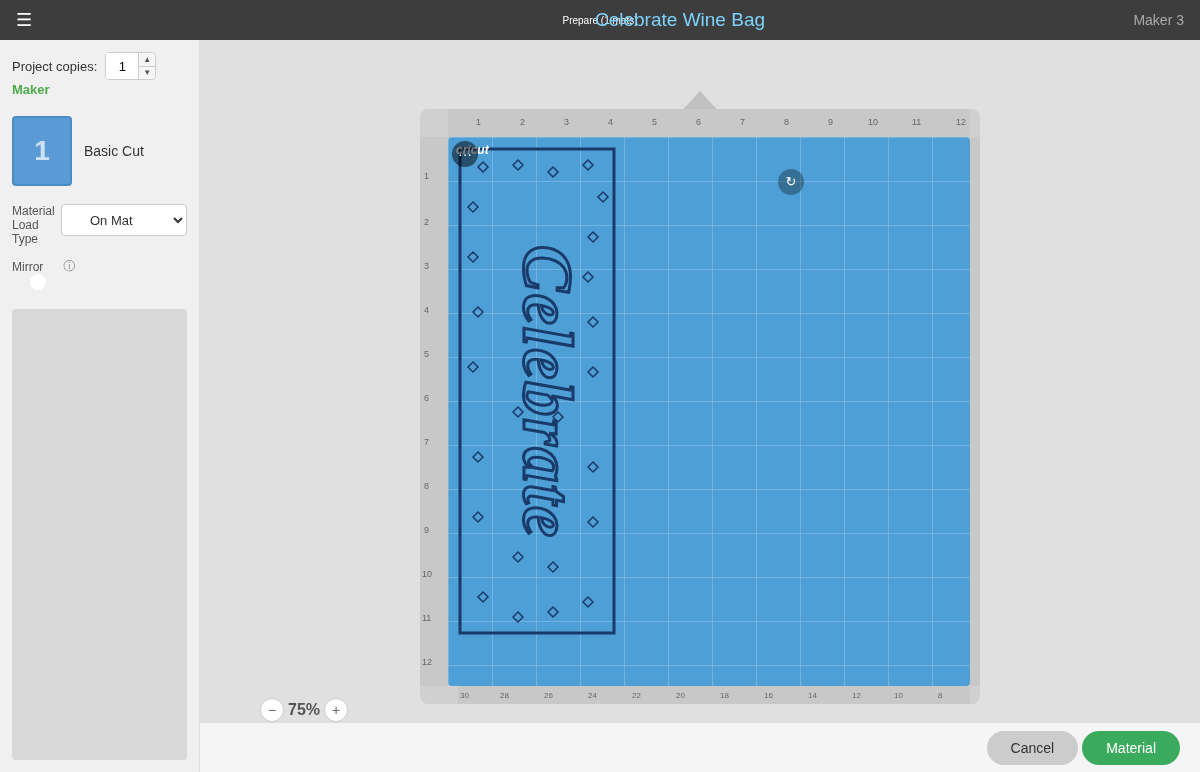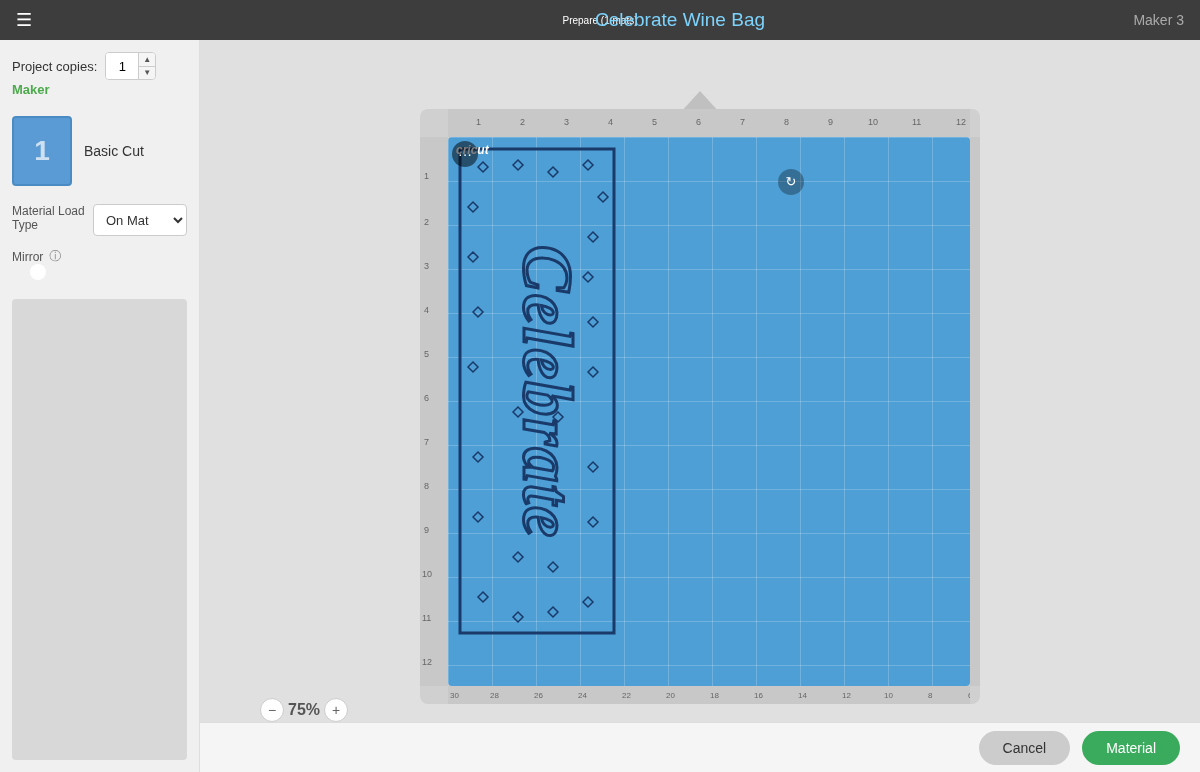--- a/index.html
+++ b/index.html
@@ -116,27 +116,27 @@
     
     .field-group { display: flex; flex-direction: row; gap: 4px; }
     .field-label { font-size: 12px; color: #555; }
     .field-select {
       height: 32px;
       border: 1px solid #ccc;
       border-radius: 4px;
       background: white;
       font-size: 13px;
       color: #333;
-      padding: 0 8px;
+      padding: 0 24px;
       cursor: pointer;
       appearance: auto;
     }
 
     
-    .mirror-row { display: flex; align-items: center; gap: 6px; }
+    .mirror-row { display: flex; align-items: center; gap: 20px; }
     .mirror-label { font-size: 12px; color: #555; }
     .info-icon { color: #888; font-size: 12px; }
     .toggle-switch {
       position: relative;
       width: 36px;
       height: 20px;
     }
     .toggle-switch input { opacity: 0; width: 0; height: 0; }
     .toggle-slider {
       position: absolute;
@@ -272,21 +272,21 @@
       bottom: 18px;
       background: #c8c8c8;
       font-size: 9px;
       color: #666;
       display: flex;
       flex-direction: column;
     }
     .ruler-bottom {
       position: absolute;
       bottom: 0;
-      left: 28px;
+      left: 38px;
       right: 10px;
       height: 18px;
       background: #c8c8c8;
       font-size: 8px;
       color: #666;
     }
     .ruler-right {
       position: absolute;
       top: 28px;
       right: 0;
@@ -338,21 +338,21 @@
       bottom: 0;
       left: 0;
       right: 0;
       height: 50px;
       background: #f5f5f5;
       border-top: 1px solid #ddd;
       display: flex;
       align-items: center;
       justify-content: flex-end;
       padding: 0 20px;
-      gap: 12px;
+      gap: 4px;
     }
     .btn-cancel {
       height: 34px;
       padding: 0 24px;
       border-radius: 20px;
       border: none;
       background: #ccc;
       color: #333;
       font-size: 14px;
       cursor: pointer;

